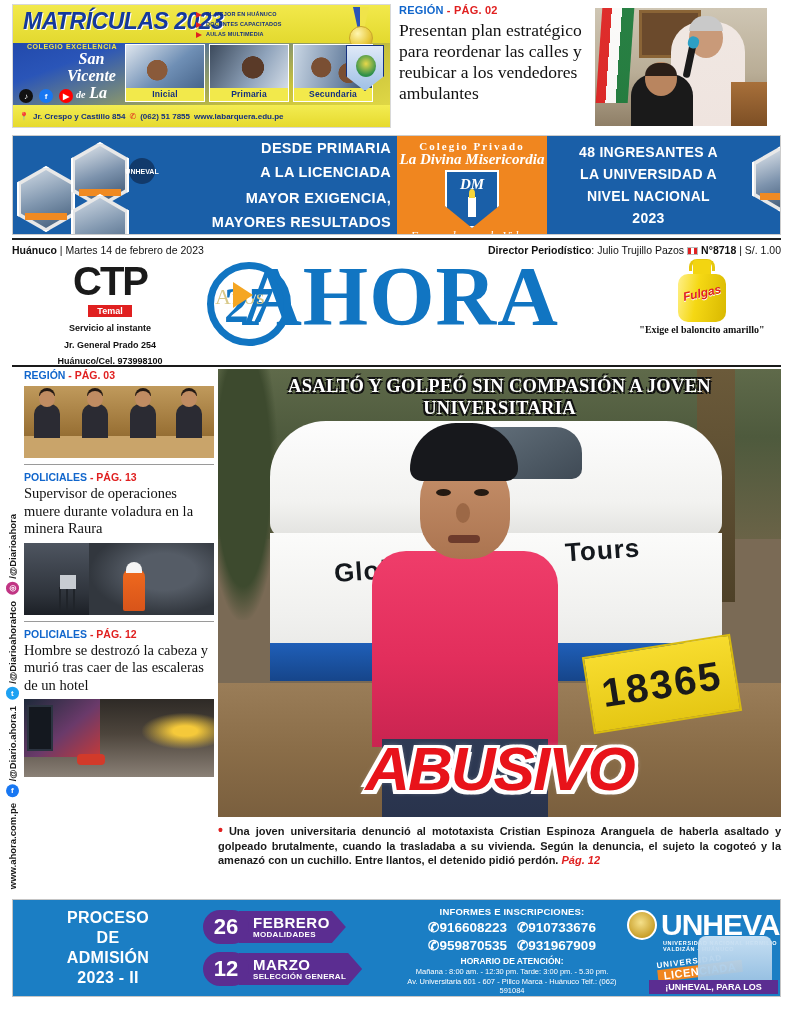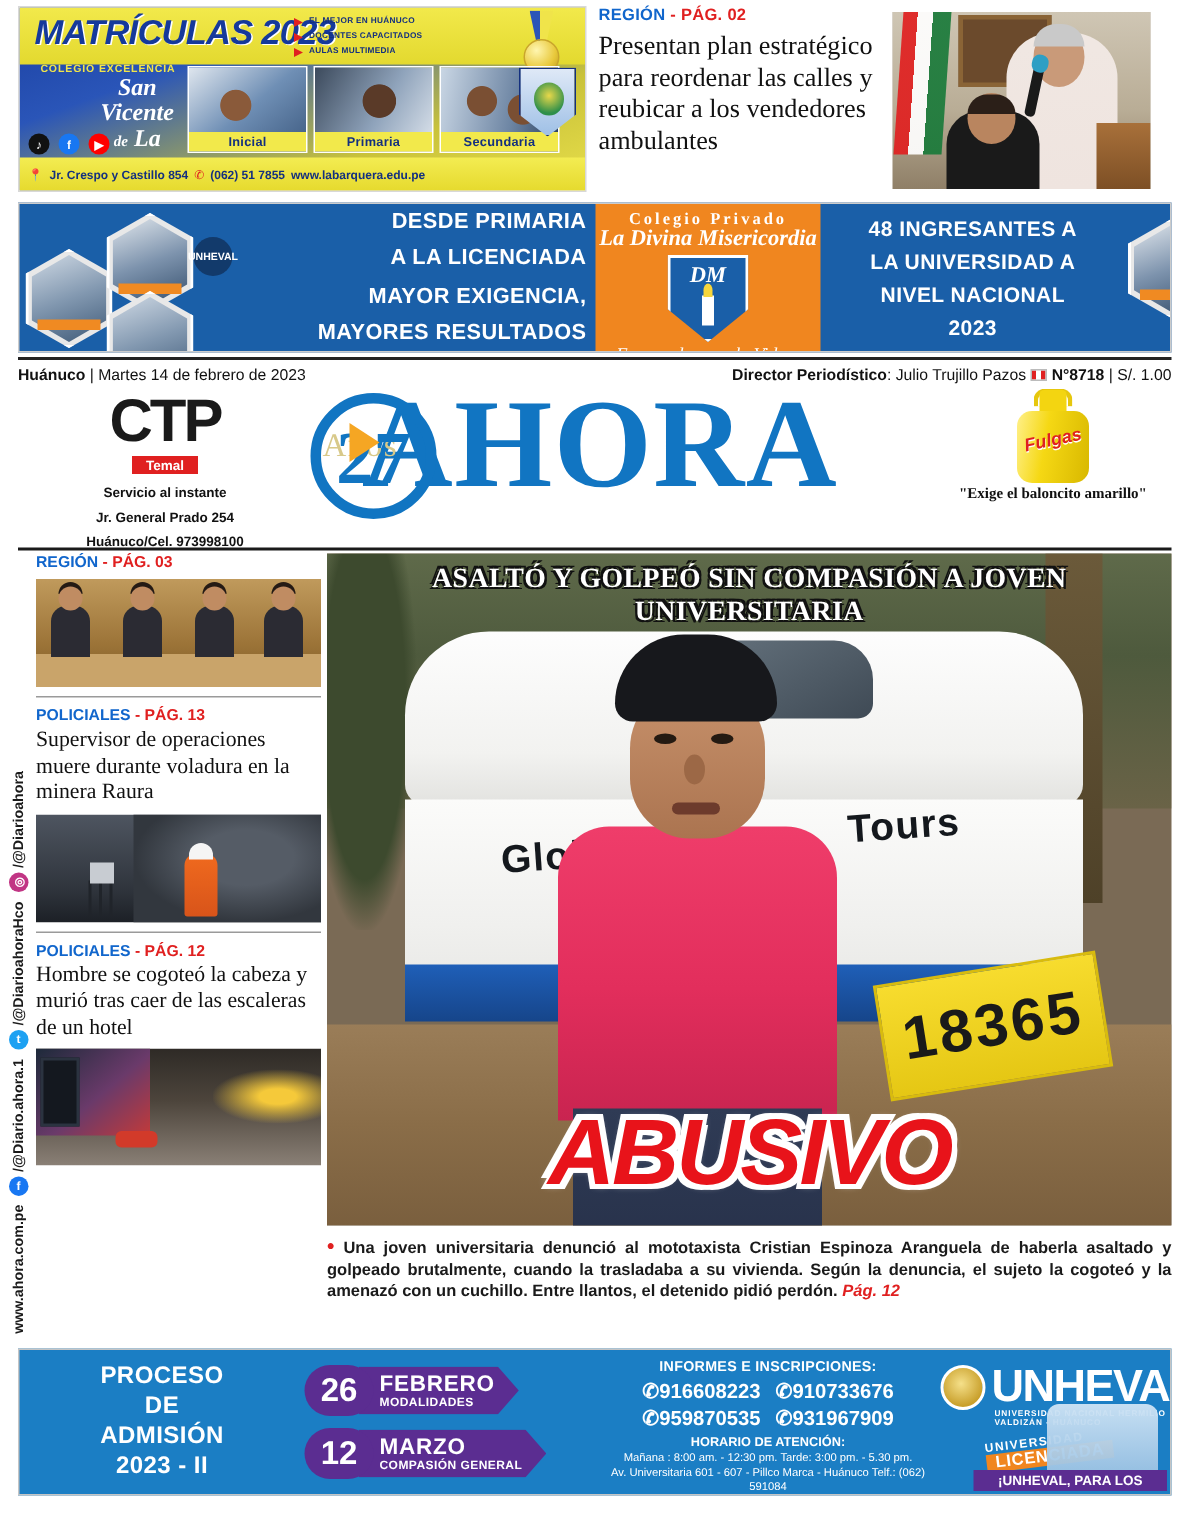--- a/index.html
+++ b/index.html
@@ -606,21 +606,21 @@
             </div>
         </div>
       </div>
       <div class="sep"></div>
 
       <div class="lc-story">
         <div class="lc-kicker">
           <span class="sec">POLICIALES</span>
           <span class="pg">- PÁG. 12</span>
         </div>
-        <div class="lc-head">Hombre se cogoteó la cabeza y murió tras caer de las escaleras de un hotel</div>
+        <div class="lc-head">Hombre se destrozó la cabeza y murió tras caer de las escaleras de un hotel</div>
         <div class="lc-photo" style="height:78px">
           <div class="ph-hotel">
               <div class="wall"></div>
               <div class="door"></div>
             <div class="glow"></div>
               <div class="body"></div>
             </div>
         </div>
       </div>
     </div>
@@ -677,21 +677,21 @@
         <div class="circle">26</div>
         <div class="arrow">
           <div class="m">FEBRERO</div>
           <div class="s">MODALIDADES</div>
         </div>
       </div>
       <div class="bb-date">
         <div class="circle">12</div>
         <div class="arrow">
           <div class="m">MARZO</div>
-          <div class="s">COMPASIÓN GENERAL</div>
+          <div class="s">SELECCIÓN GENERAL</div>
         </div>
       </div>
     </div>
     <div class="bb-info">
       <div class="t">INFORMES E INSCRIPCIONES:</div>
       <div class="phones">
         <span><span>✆</span><span>916608223</span></span>
         <span><span>✆</span><span>910733676</span></span>
       </div>
       <div class="phones">

